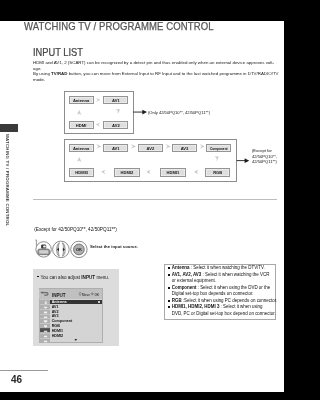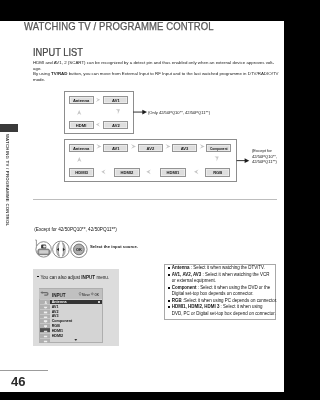--- a/index.html
+++ b/index.html
@@ -19,21 +19,21 @@
   .p2{top:71.2px;}
   b{font-weight:700;}
 
   
   .sidetab{position:absolute;left:0;top:124px;width:18px;height:7.5px;background:#3a3a3a;}
   .sidelabel{position:absolute;left:9.5px;top:134px;font-size:4.3px;letter-spacing:.25px;color:#3c3c3c;
      font-weight:700;transform-origin:0 0;transform:rotate(90deg);white-space:nowrap;}
 
   
   .pn-rule{position:absolute;left:0px;top:370px;width:48px;height:1px;background:#9c9c9c;}
-  .pagenum{position:absolute;left:11px;top:374px;font-size:13px;font-weight:700;color:#2a2a2a;}
+  .pagenum{position:absolute;left:11px;top:374px;font-size:10px;font-weight:700;color:#2a2a2a;}
 
   
   .outerbox{position:absolute;border:0.9px solid #8d8d8d;background:#fff;box-sizing:border-box;}
   .nodebox{position:absolute;box-sizing:border-box;height:8.6px;border:0.9px solid #949494;
       background:#dedede;
       font-size:4.1px;font-weight:700;color:#141414;text-align:center;line-height:8.6px;
       box-shadow:inset 0 0 0 0.55px #f6f6f6;}
   .note{position:absolute;font-size:4.1px;color:#111;line-height:5.3px;}
 
   

